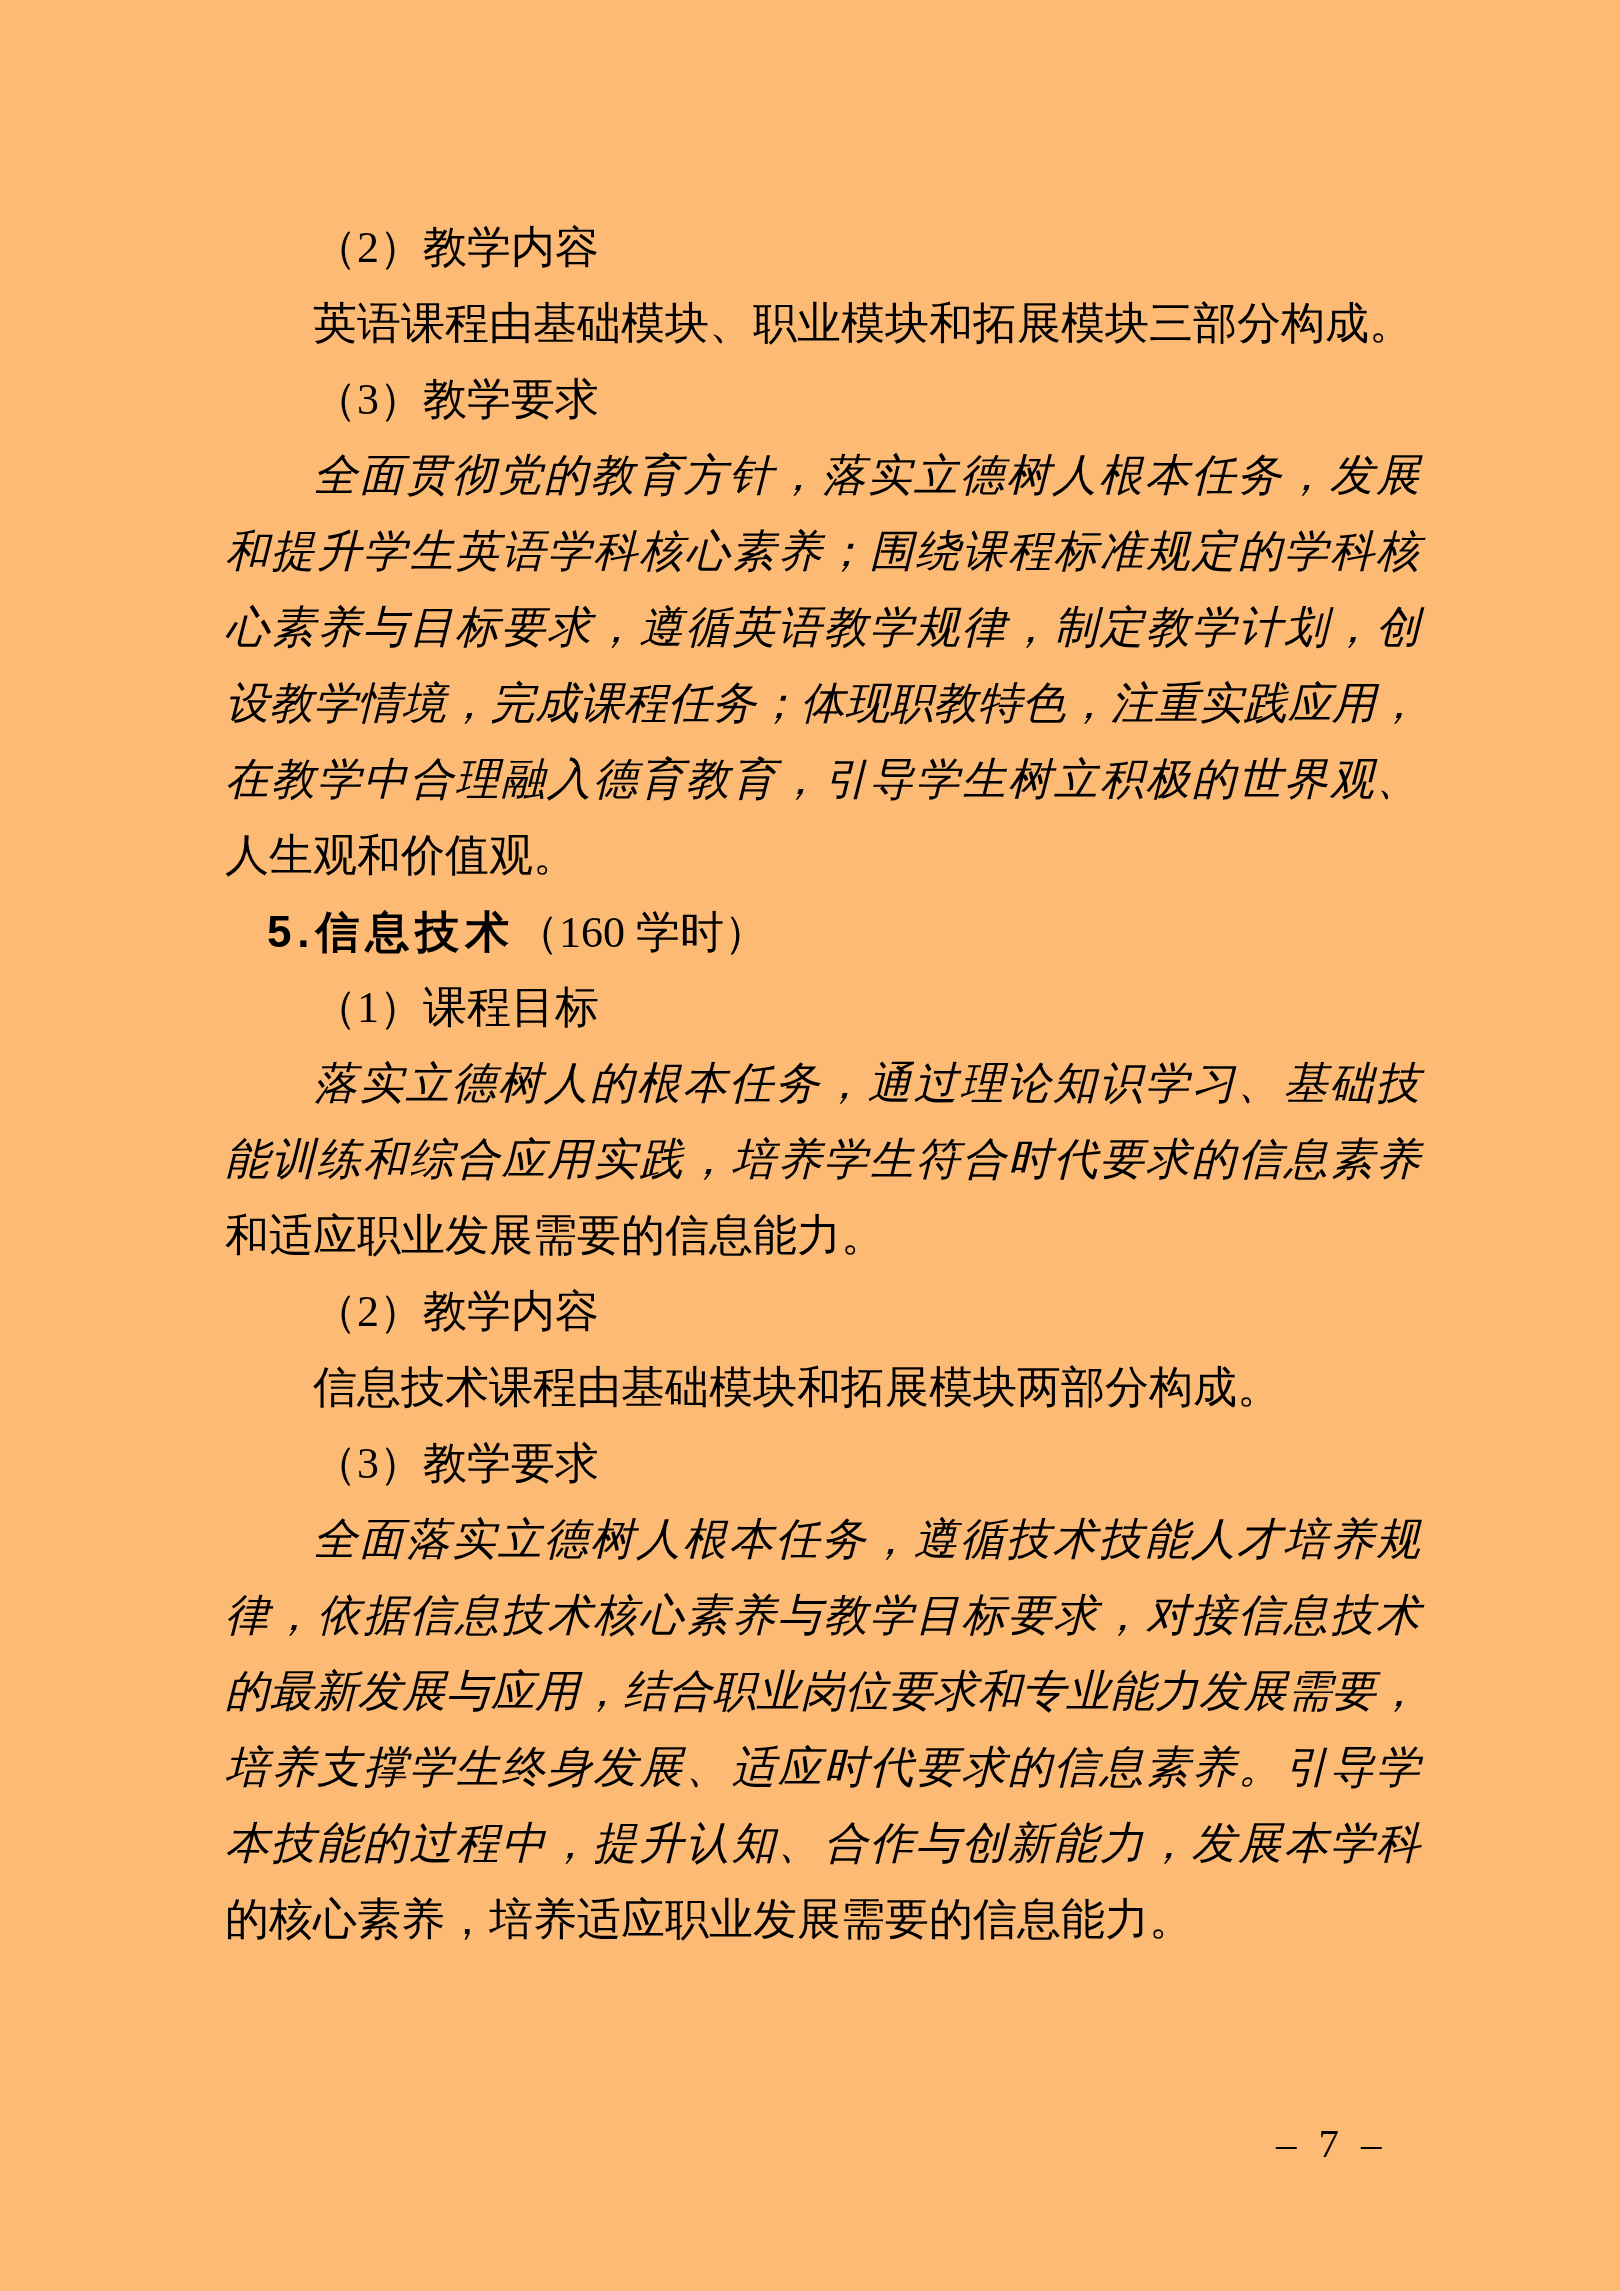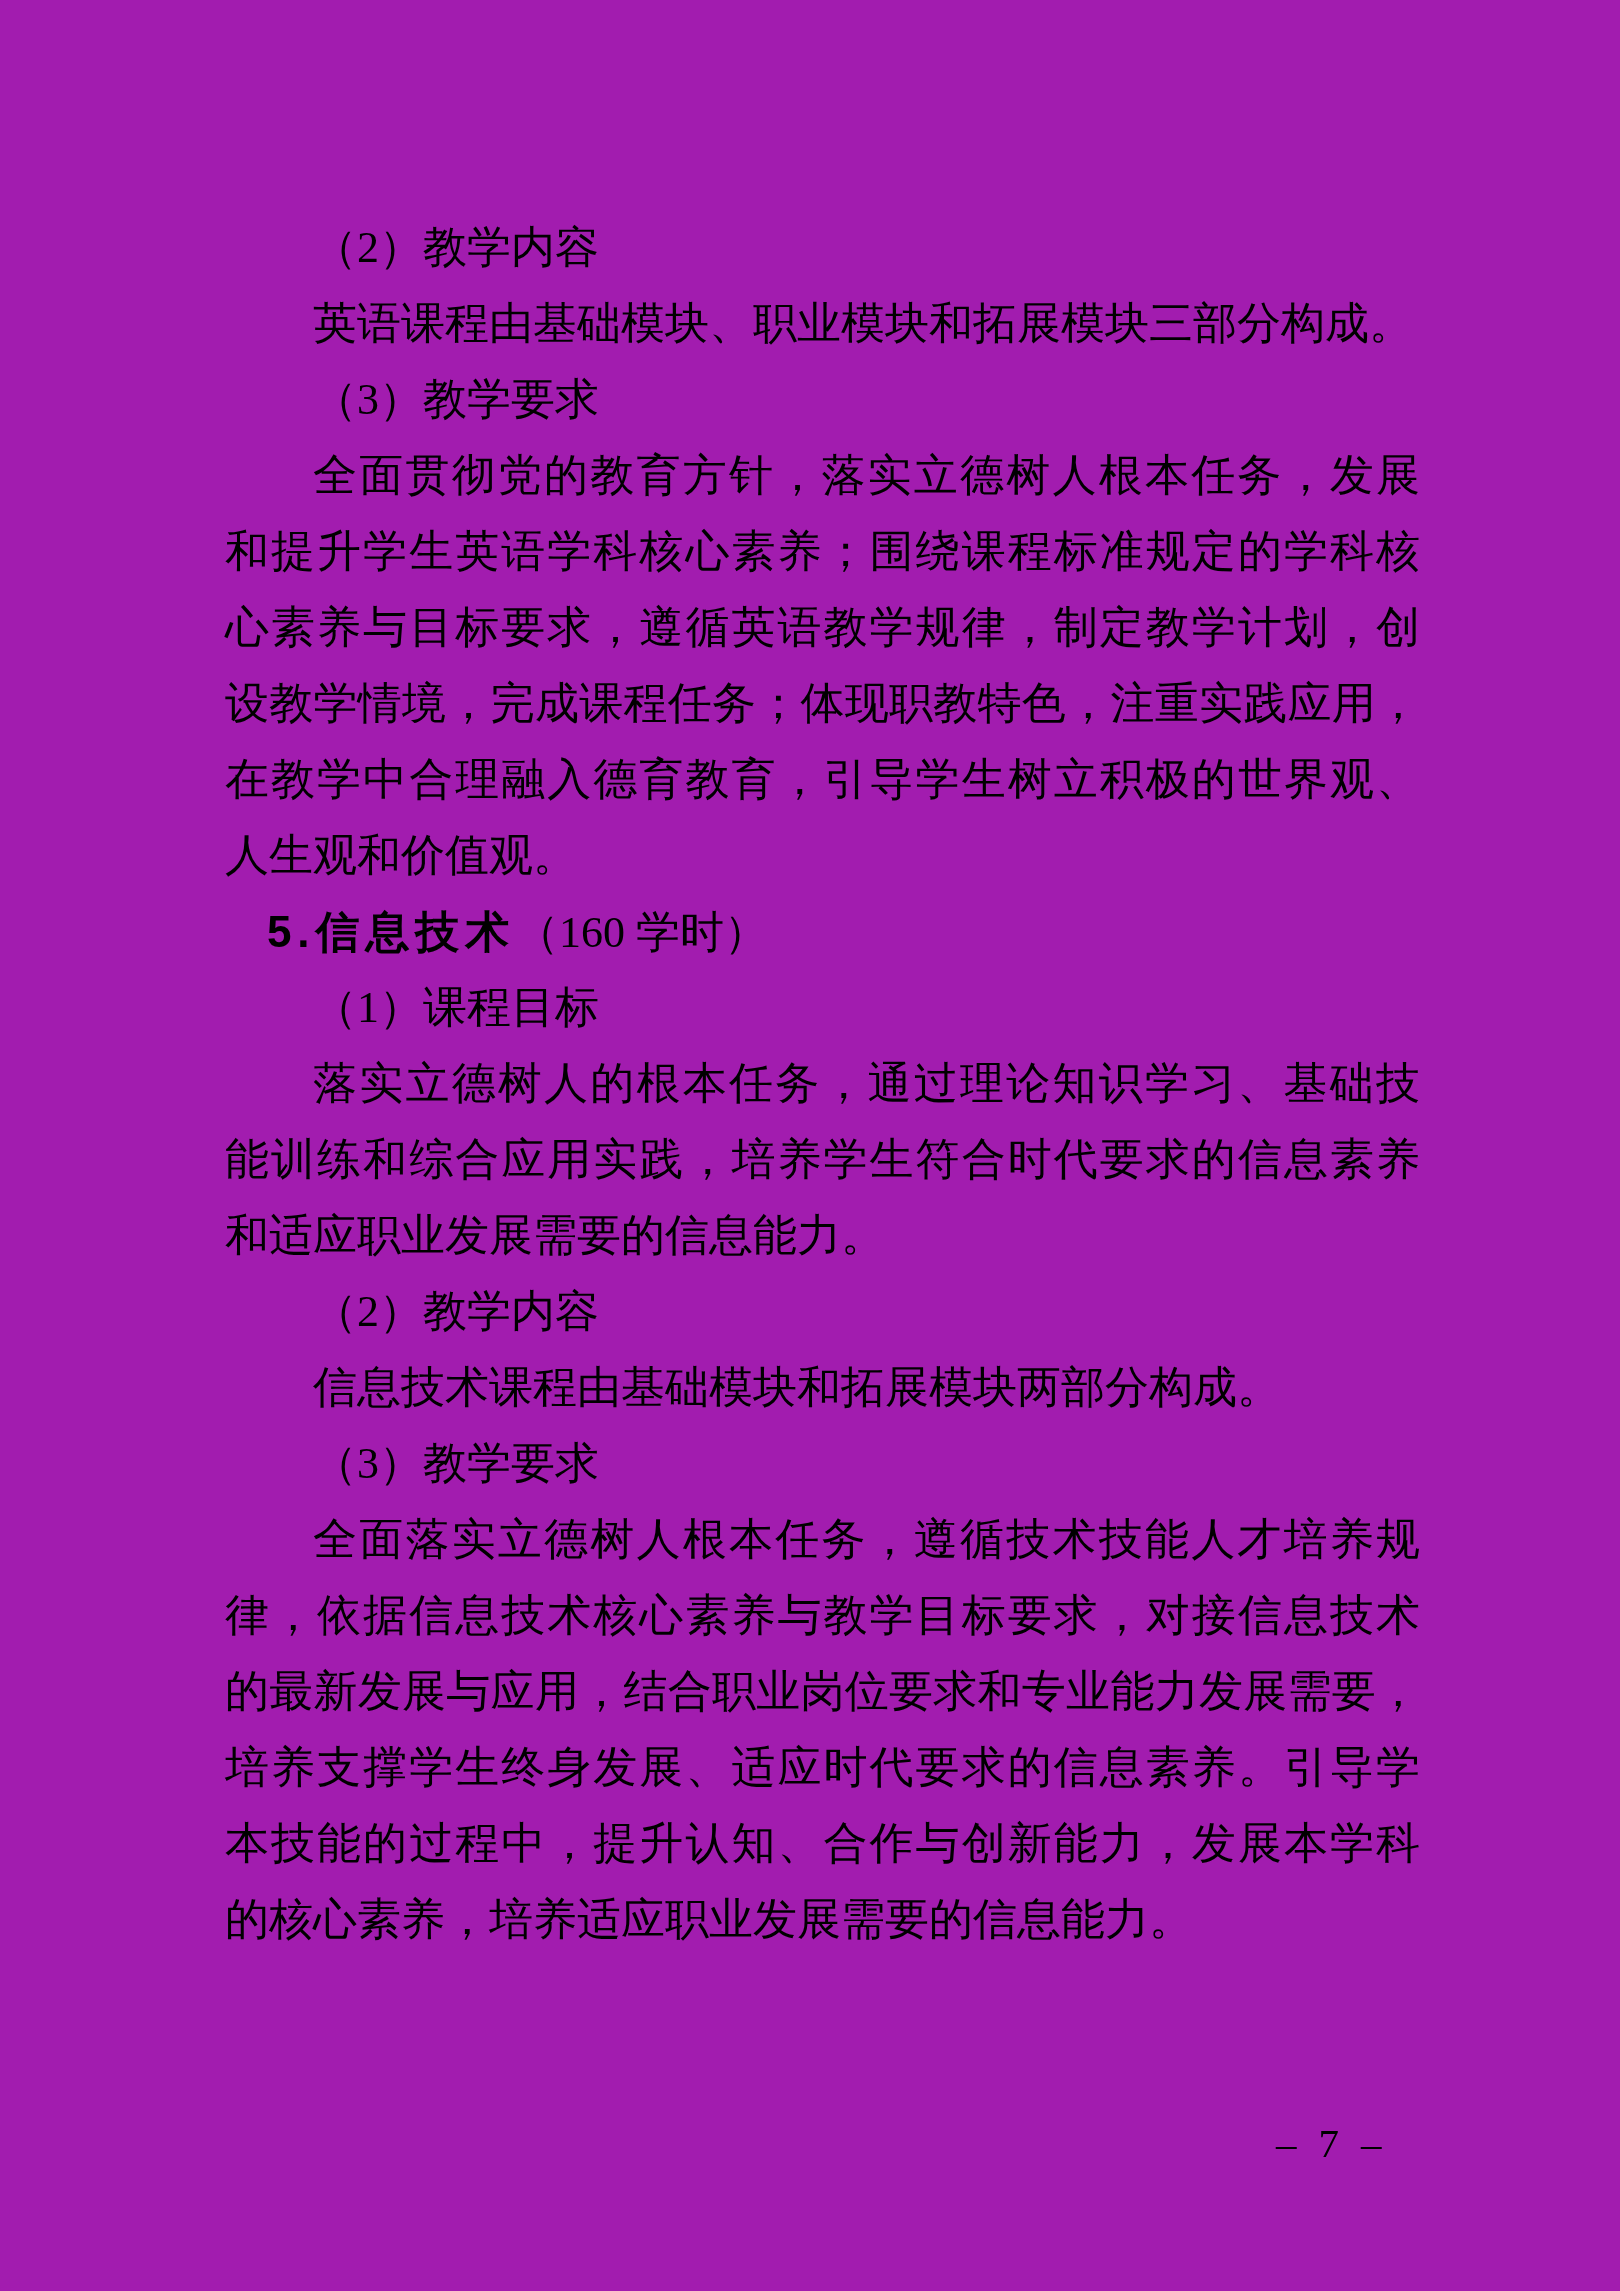--- a/index.html
+++ b/index.html
@@ -1,20 +1,20 @@
 <!DOCTYPE html>
 <html><head>
 <meta charset="utf-8">
 <style>
   html, body { margin: 0; padding: 0; background: #e8e8e8; }
   .page {
     position: relative;
     width: 1620px;
     height: 2292px;
-    background: #a21caf;
+    background: #fdba74;
     overflow: hidden;
     font-family: "Liberation Serif", "DejaVu Serif", serif;
     color: #000000;
   }
   .text-block {
     position: absolute;
     left: 225px;
     top: 210px;
     width: 1195px;
   }
@@ -27,20 +27,21 @@
   }
   
   .line.para-start, .line.sub-heading { padding-left: 88px; }
   
   .line.number-heading { padding-left: 42px; }
   
   .line.full {
     white-space: normal;
     text-align: justify;
     text-align-last: justify;
+    font-style: italic;
   }
   .seg-bold {
     font-weight: 700;
     font-family: "Liberation Sans", "DejaVu Sans", sans-serif;
     letter-spacing: 5.9px;
     margin-top: 20px;
   }
   .seg-regular { font-weight: 400; }
   .footer {
     position: absolute;

